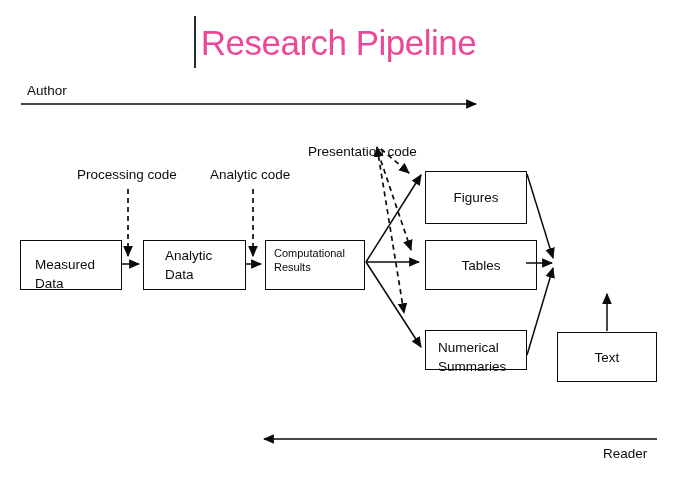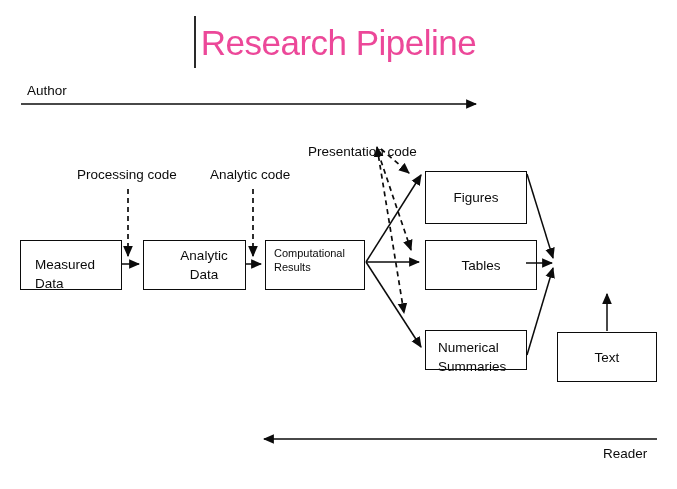--- a/index.html
+++ b/index.html
@@ -34,21 +34,21 @@
     background:#ffffff;
     border:1.6px solid #0b0b0b;
     box-sizing:border-box;
     font-size:13.5px;line-height:19px;
     color:#0b0b0b;
     z-index:2;
   }
   .node.centered{display:flex;align-items:center;justify-content:center;text-align:center;}
   .node .inner{display:block;}
   #box-measured{left:20px;top:240px;width:102px;height:50px;padding:14px 2px 0 14px;}
-  #box-analytic{left:143px;top:240px;width:103px;height:50px;padding:5px 2px 0 21px;text-align:center;}
+  #box-analytic{left:143px;top:240px;width:103px;height:50px;padding:5px 2px 0 21px;}
   #box-computational{left:265px;top:240px;width:100px;height:50px;padding:6px 2px 0 8px;font-size:11px;line-height:13.5px;}
   #box-figures{left:425px;top:143px;width:102px;height:53px;margin-top:28px;}
   #box-tables{left:425px;top:240px;width:112px;height:50px;}
   #box-numerical{left:425px;top:330px;width:102px;height:40px;padding:7px 2px 0 12px;}
   #box-article{left:557px;top:238px;width:100px;height:51px;}
   #box-text{left:557px;top:332px;width:100px;height:50px;}
   #label-author{left:27px;top:83px;}
   #label-reader{left:603px;top:446px;}
   #label-processing{left:77px;top:167px;}
   #label-analytic-code{left:210px;top:167px;}

